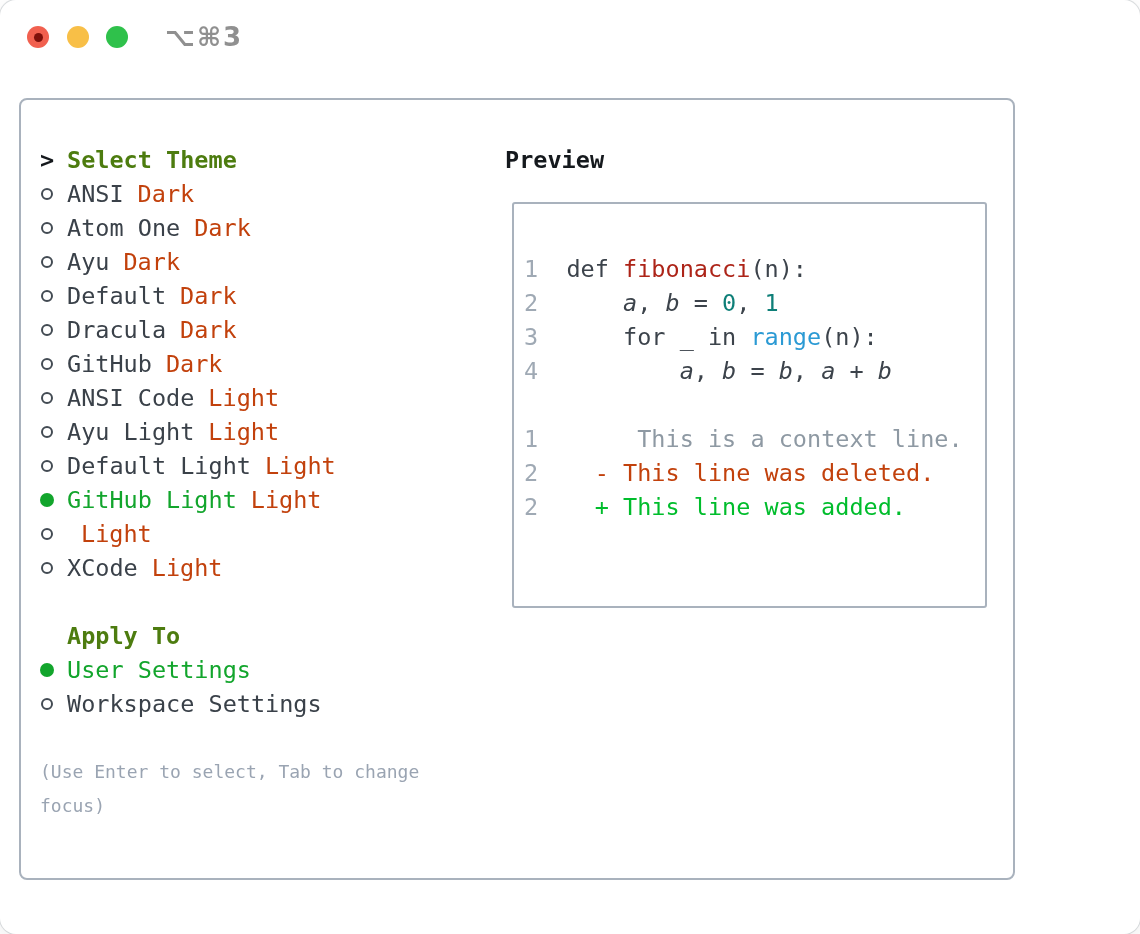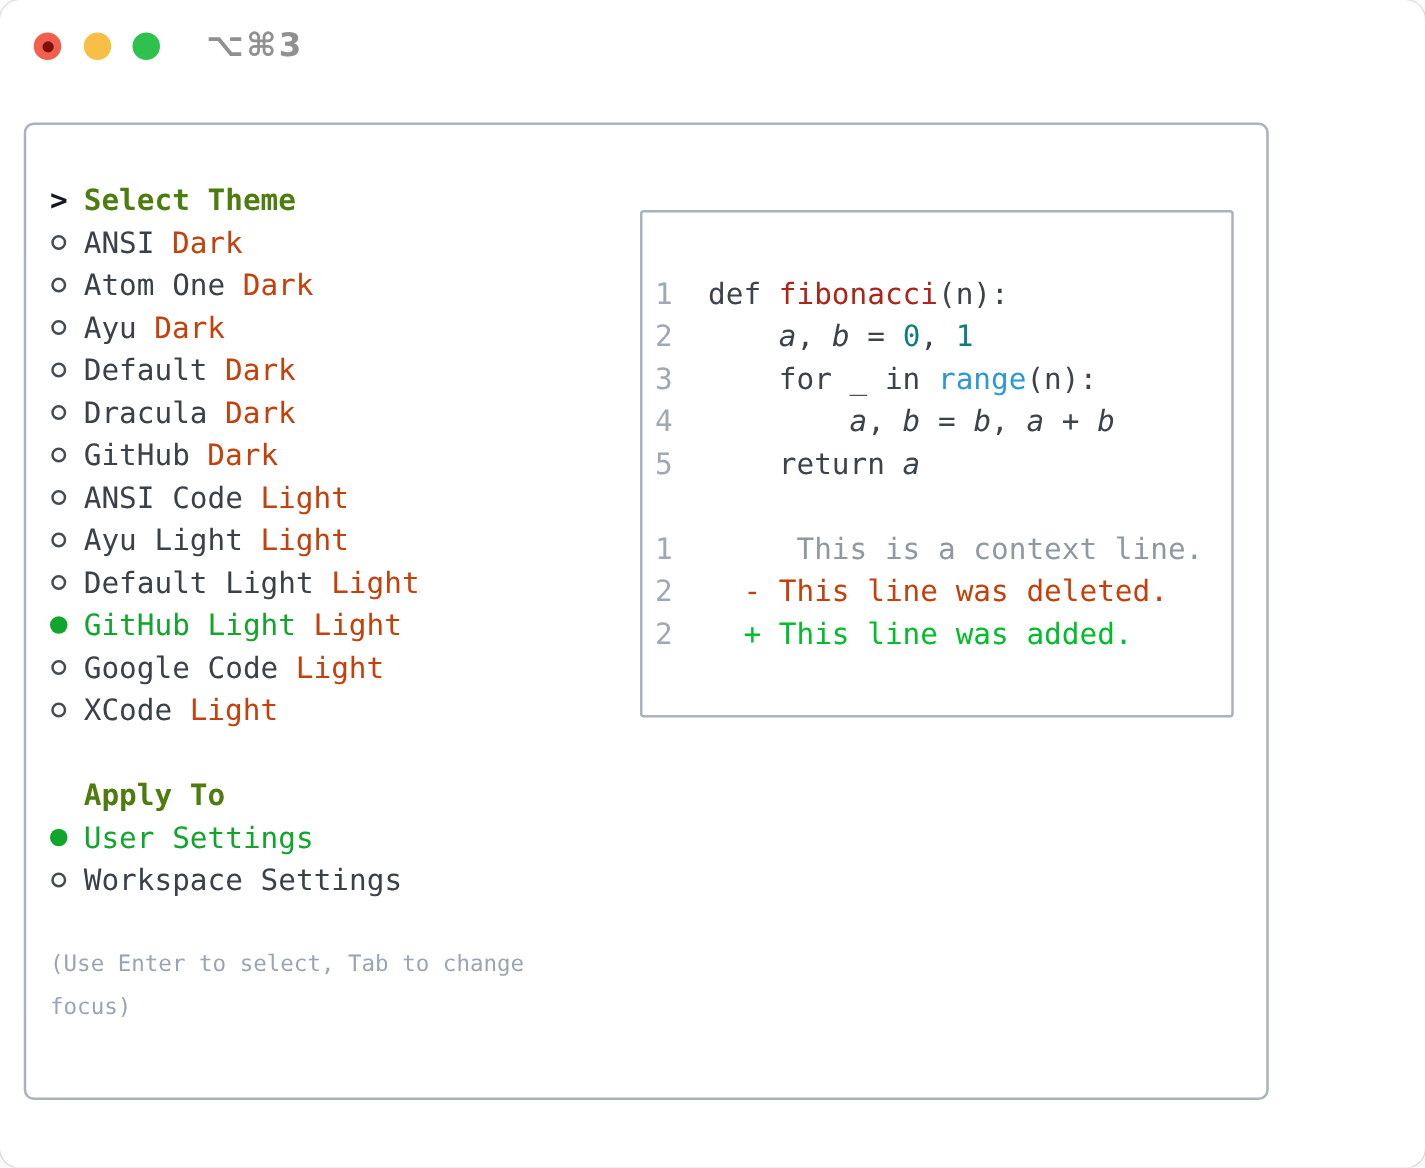--- a/index.html
+++ b/index.html
@@ -192,21 +192,20 @@
             <span class="marker">
               <span class="dot"></span>
             </span>
             <span class="name">GitHub Light</span>
             <span class="variant">Light</span>
           </div>
           <div class="row">
             <span class="marker">
               <span class="circle"></span>
             </span>
-            <span class="name">Google Code</span>
             <span class="variant">Light</span>
           </div>
           <div class="row">
             <span class="marker">
               <span class="circle"></span>
             </span>
             <span class="name">XCode</span>
             <span class="variant">Light</span>
           </div>
         </div>
@@ -232,26 +231,26 @@
             <span class="name">Workspace Settings</span>
           </div>
         </div>
 
       <div class="spacer-line"></div>
 
       <div class="hint">(Use Enter to select, Tab to change focus)</div>
     </div>
 
     <div class="right-col">
+      <div class="preview-title">Preview</div>
       <div class="preview-box" id="code-box">
           <div class="code-line"><span class="tk-ln">1</span><span class="tk-pl">  </span><span class="tk-pl">def </span><span class="tk-fn">fibonacci</span><span class="tk-pl">(n):</span></div>
           <div class="code-line"><span class="tk-ln">2</span><span class="tk-pl">      </span><span class="tk-var">a</span><span class="tk-pl">, </span><span class="tk-var">b</span><span class="tk-pl"> = </span><span class="tk-num">0</span><span class="tk-pl">, </span><span class="tk-num">1</span></div>
           <div class="code-line"><span class="tk-ln">3</span><span class="tk-pl">      </span><span class="tk-pl">for _ in </span><span class="tk-call">range</span><span class="tk-pl">(n):</span></div>
           <div class="code-line"><span class="tk-ln">4</span><span class="tk-pl">          </span><span class="tk-var">a</span><span class="tk-pl">, </span><span class="tk-var">b</span><span class="tk-pl"> = </span><span class="tk-var">b</span><span class="tk-pl">, </span><span class="tk-var">a</span><span class="tk-pl"> + </span><span class="tk-var">b</span></div>
-          <div class="code-line"><span class="tk-ln">5</span><span class="tk-pl">      </span><span class="tk-pl">return </span><span class="tk-var">a</span></div>
           <div class="code-line"></div>
           <div class="code-line"><span class="tk-ln">1</span><span class="tk-pl">       </span><span class="tk-ctx">This is a context line.</span></div>
           <div class="code-line"><span class="tk-ln">2</span><span class="tk-pl">    </span><span class="tk-del">- This line was deleted.</span></div>
           <div class="code-line"><span class="tk-ln">2</span><span class="tk-pl">    </span><span class="tk-add">+ This line was added.</span></div>
         </div>
     </div>
 
   </div>
 </div>
 

